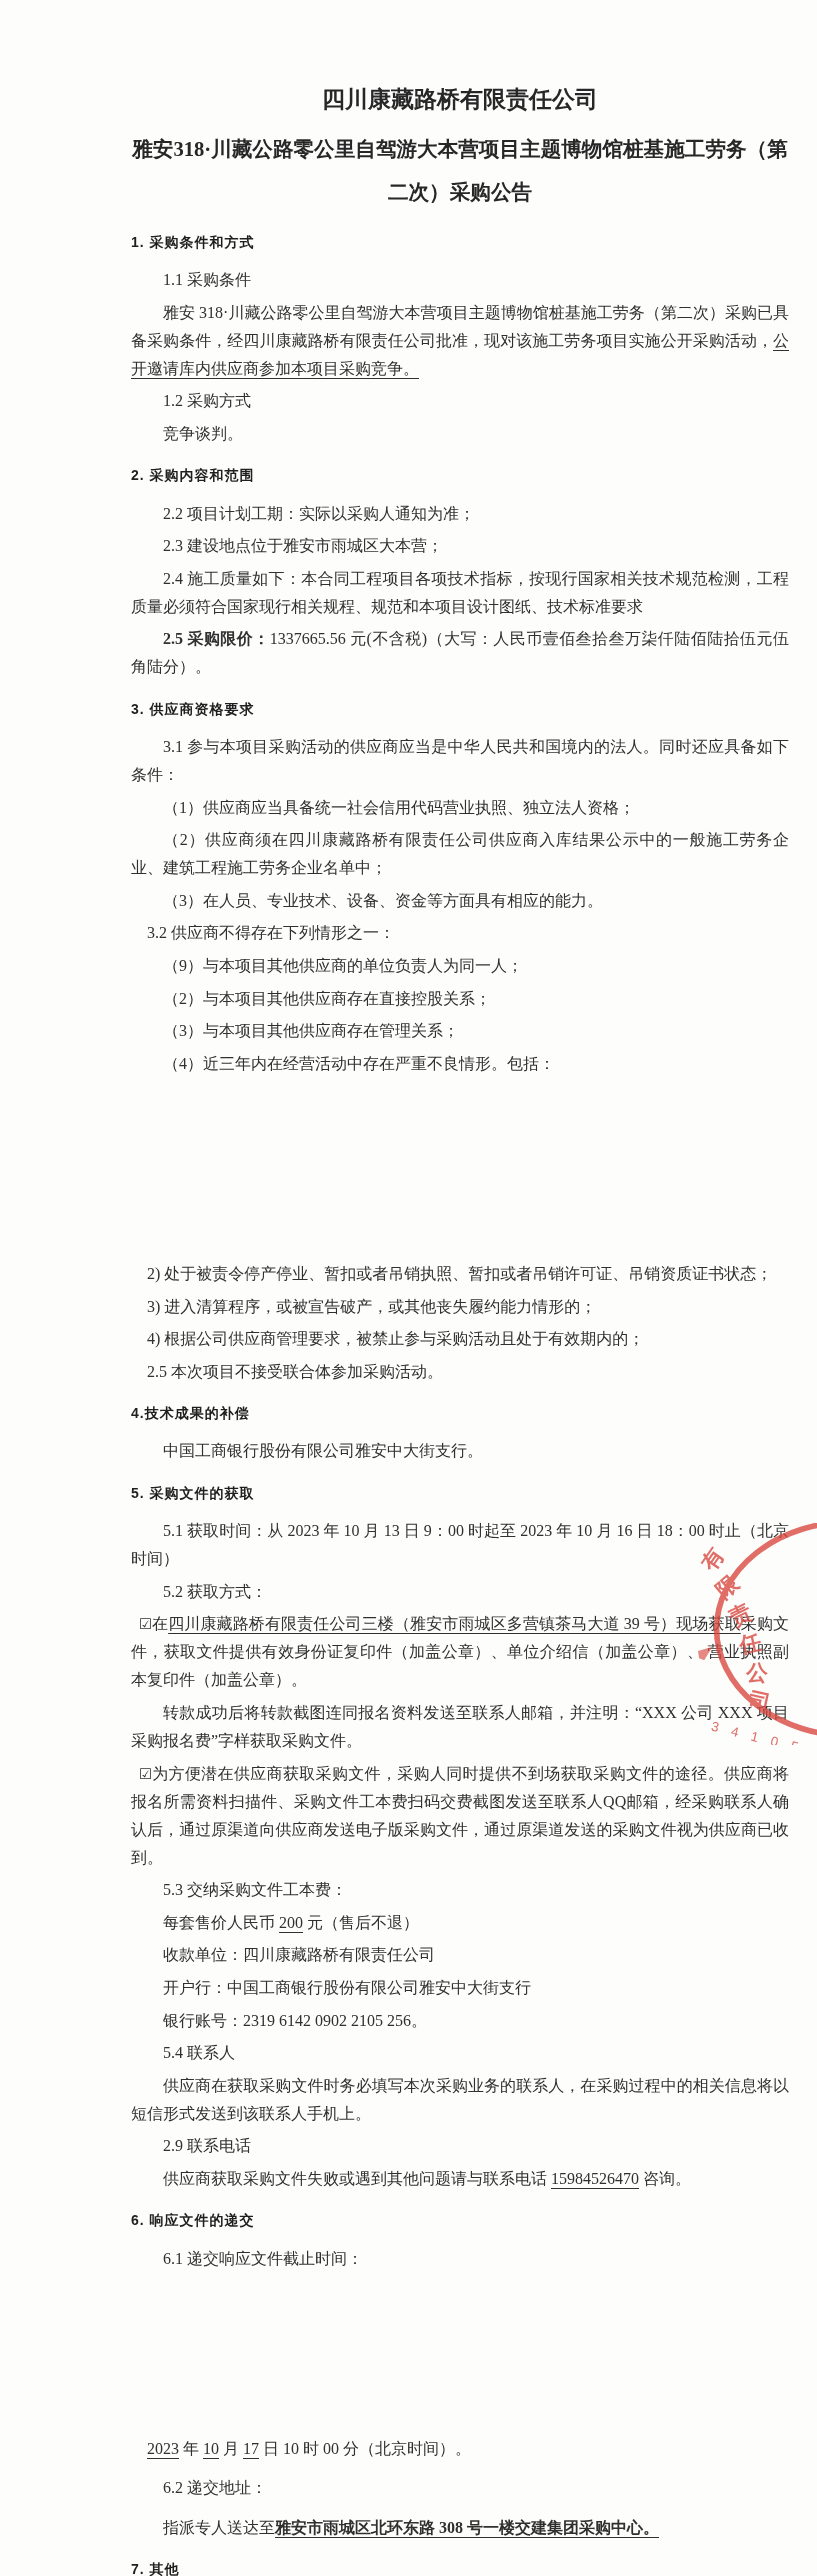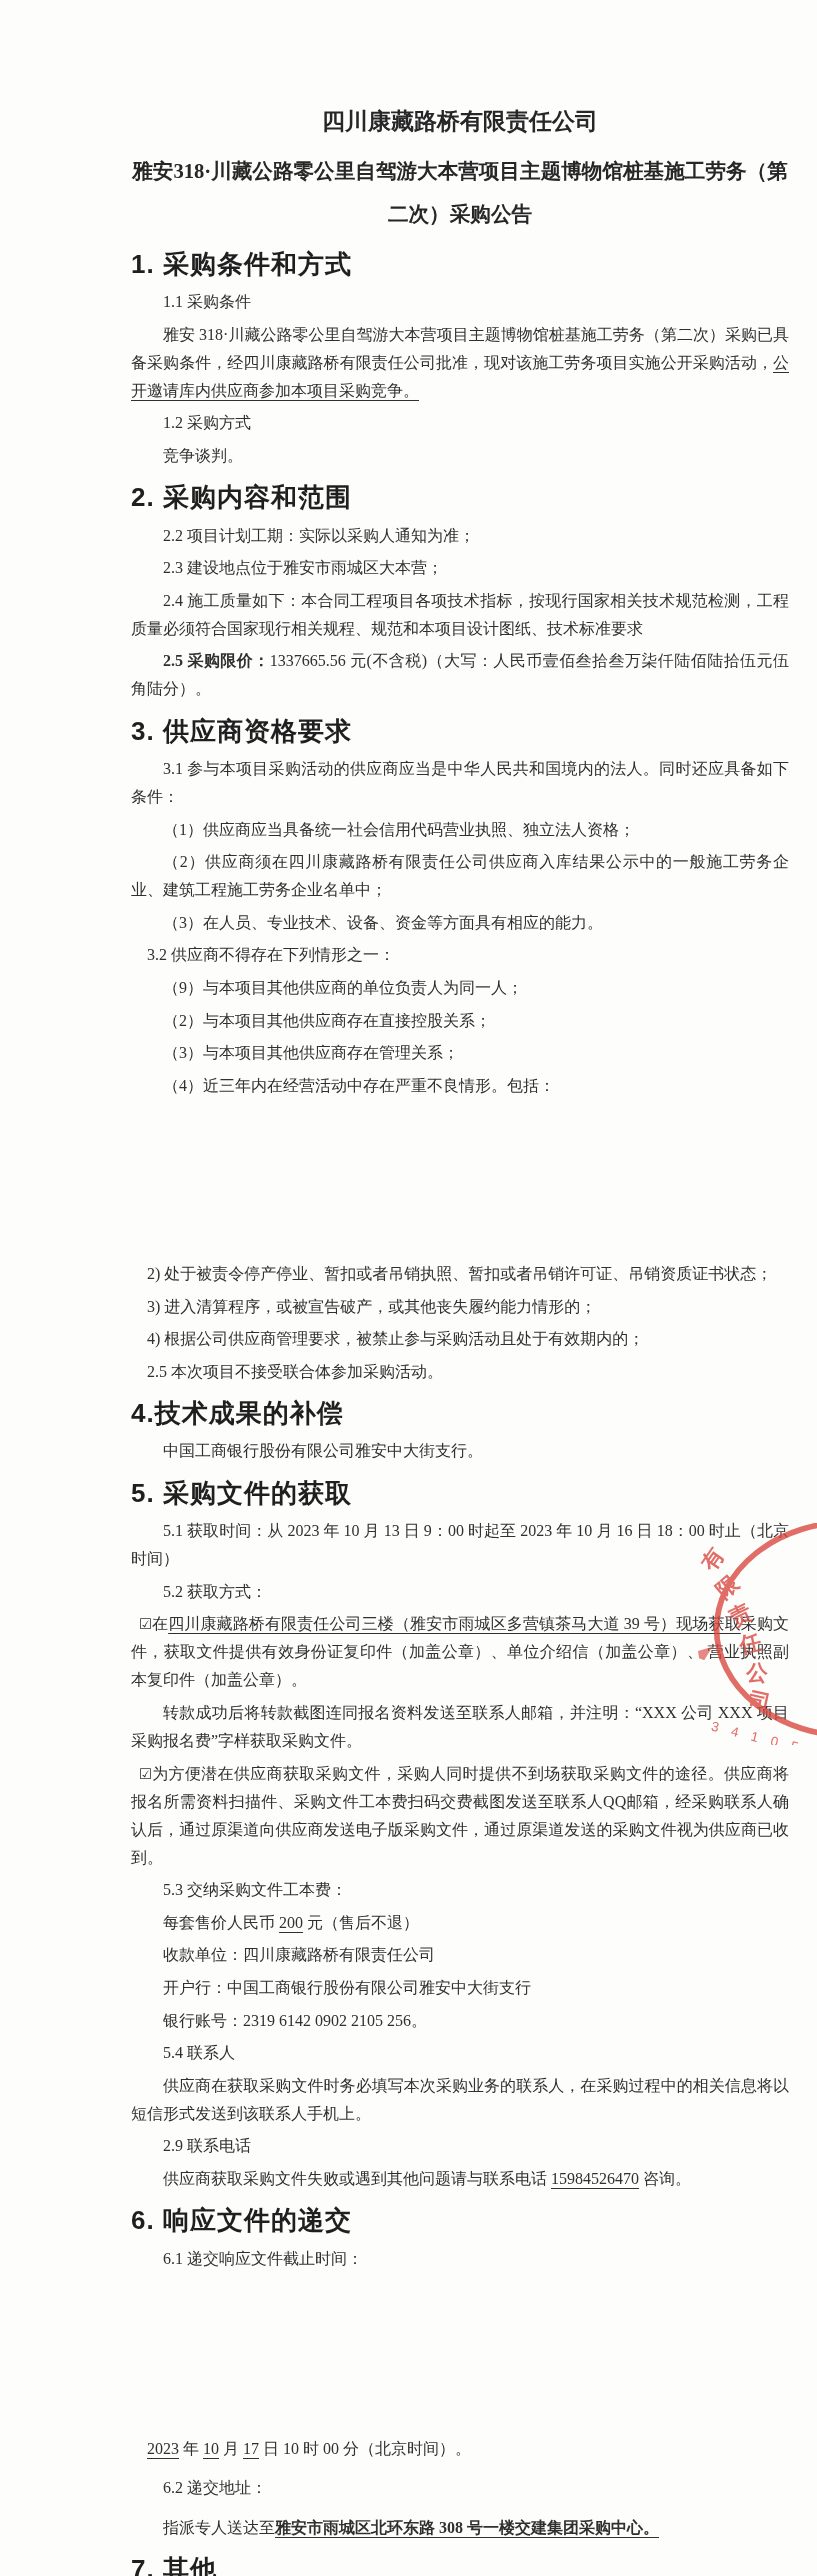--- a/index.html
+++ b/index.html
@@ -12,34 +12,34 @@
   .page{
     position:relative;width:818px;height:1157px;overflow:hidden;
     background:#fdfdfc;box-sizing:border-box;
   }
   .page::after{
     content:"";position:absolute;left:0;right:0;bottom:0;height:0.5px;
     background:#e4e4e0;
   }
   .page:last-child::after{display:none;}
   .content{padding:0 29px 0 131px;}
-  .pg1 .content{padding-top:106px;}
+  .pg1 .content{padding-top:84px;}
   .pg2 .content{padding-top:103px;}
   .pg3 .content{padding-top:120px;}
   .t1{
     font-size:23px;font-weight:700;text-align:center;line-height:31px;
     margin:0 0 13.4px;color:#272727;
   }
   .t2{
     font-size:20.6px;font-weight:700;text-align:center;line-height:43px;
     margin:0 0 8.2px;color:#272727;
   }
   .h{
     font-family:"Liberation Sans","DejaVu Sans",sans-serif;
-    font-size:26px;font-weight:700;line-height:28px;color:#1f1f1f;
+    font-size:14px;font-weight:700;line-height:28px;color:#1f1f1f;
     margin:13.4px 0 10.3px;letter-spacing:1px;
   }
   .content p{
     font-size:16px;line-height:28px;margin:0 0 4.6px;
     text-align:justify;color:#303030;
   }
   .pg3 .content p{line-height:29px;margin:0 0 10.3px;}
   .u{text-decoration:underline;text-underline-offset:3.6px;text-decoration-thickness:0.8px;}
   .b{font-weight:700;}
   .cb{font-family:"DejaVu Sans",sans-serif;font-size:14.4px;}

